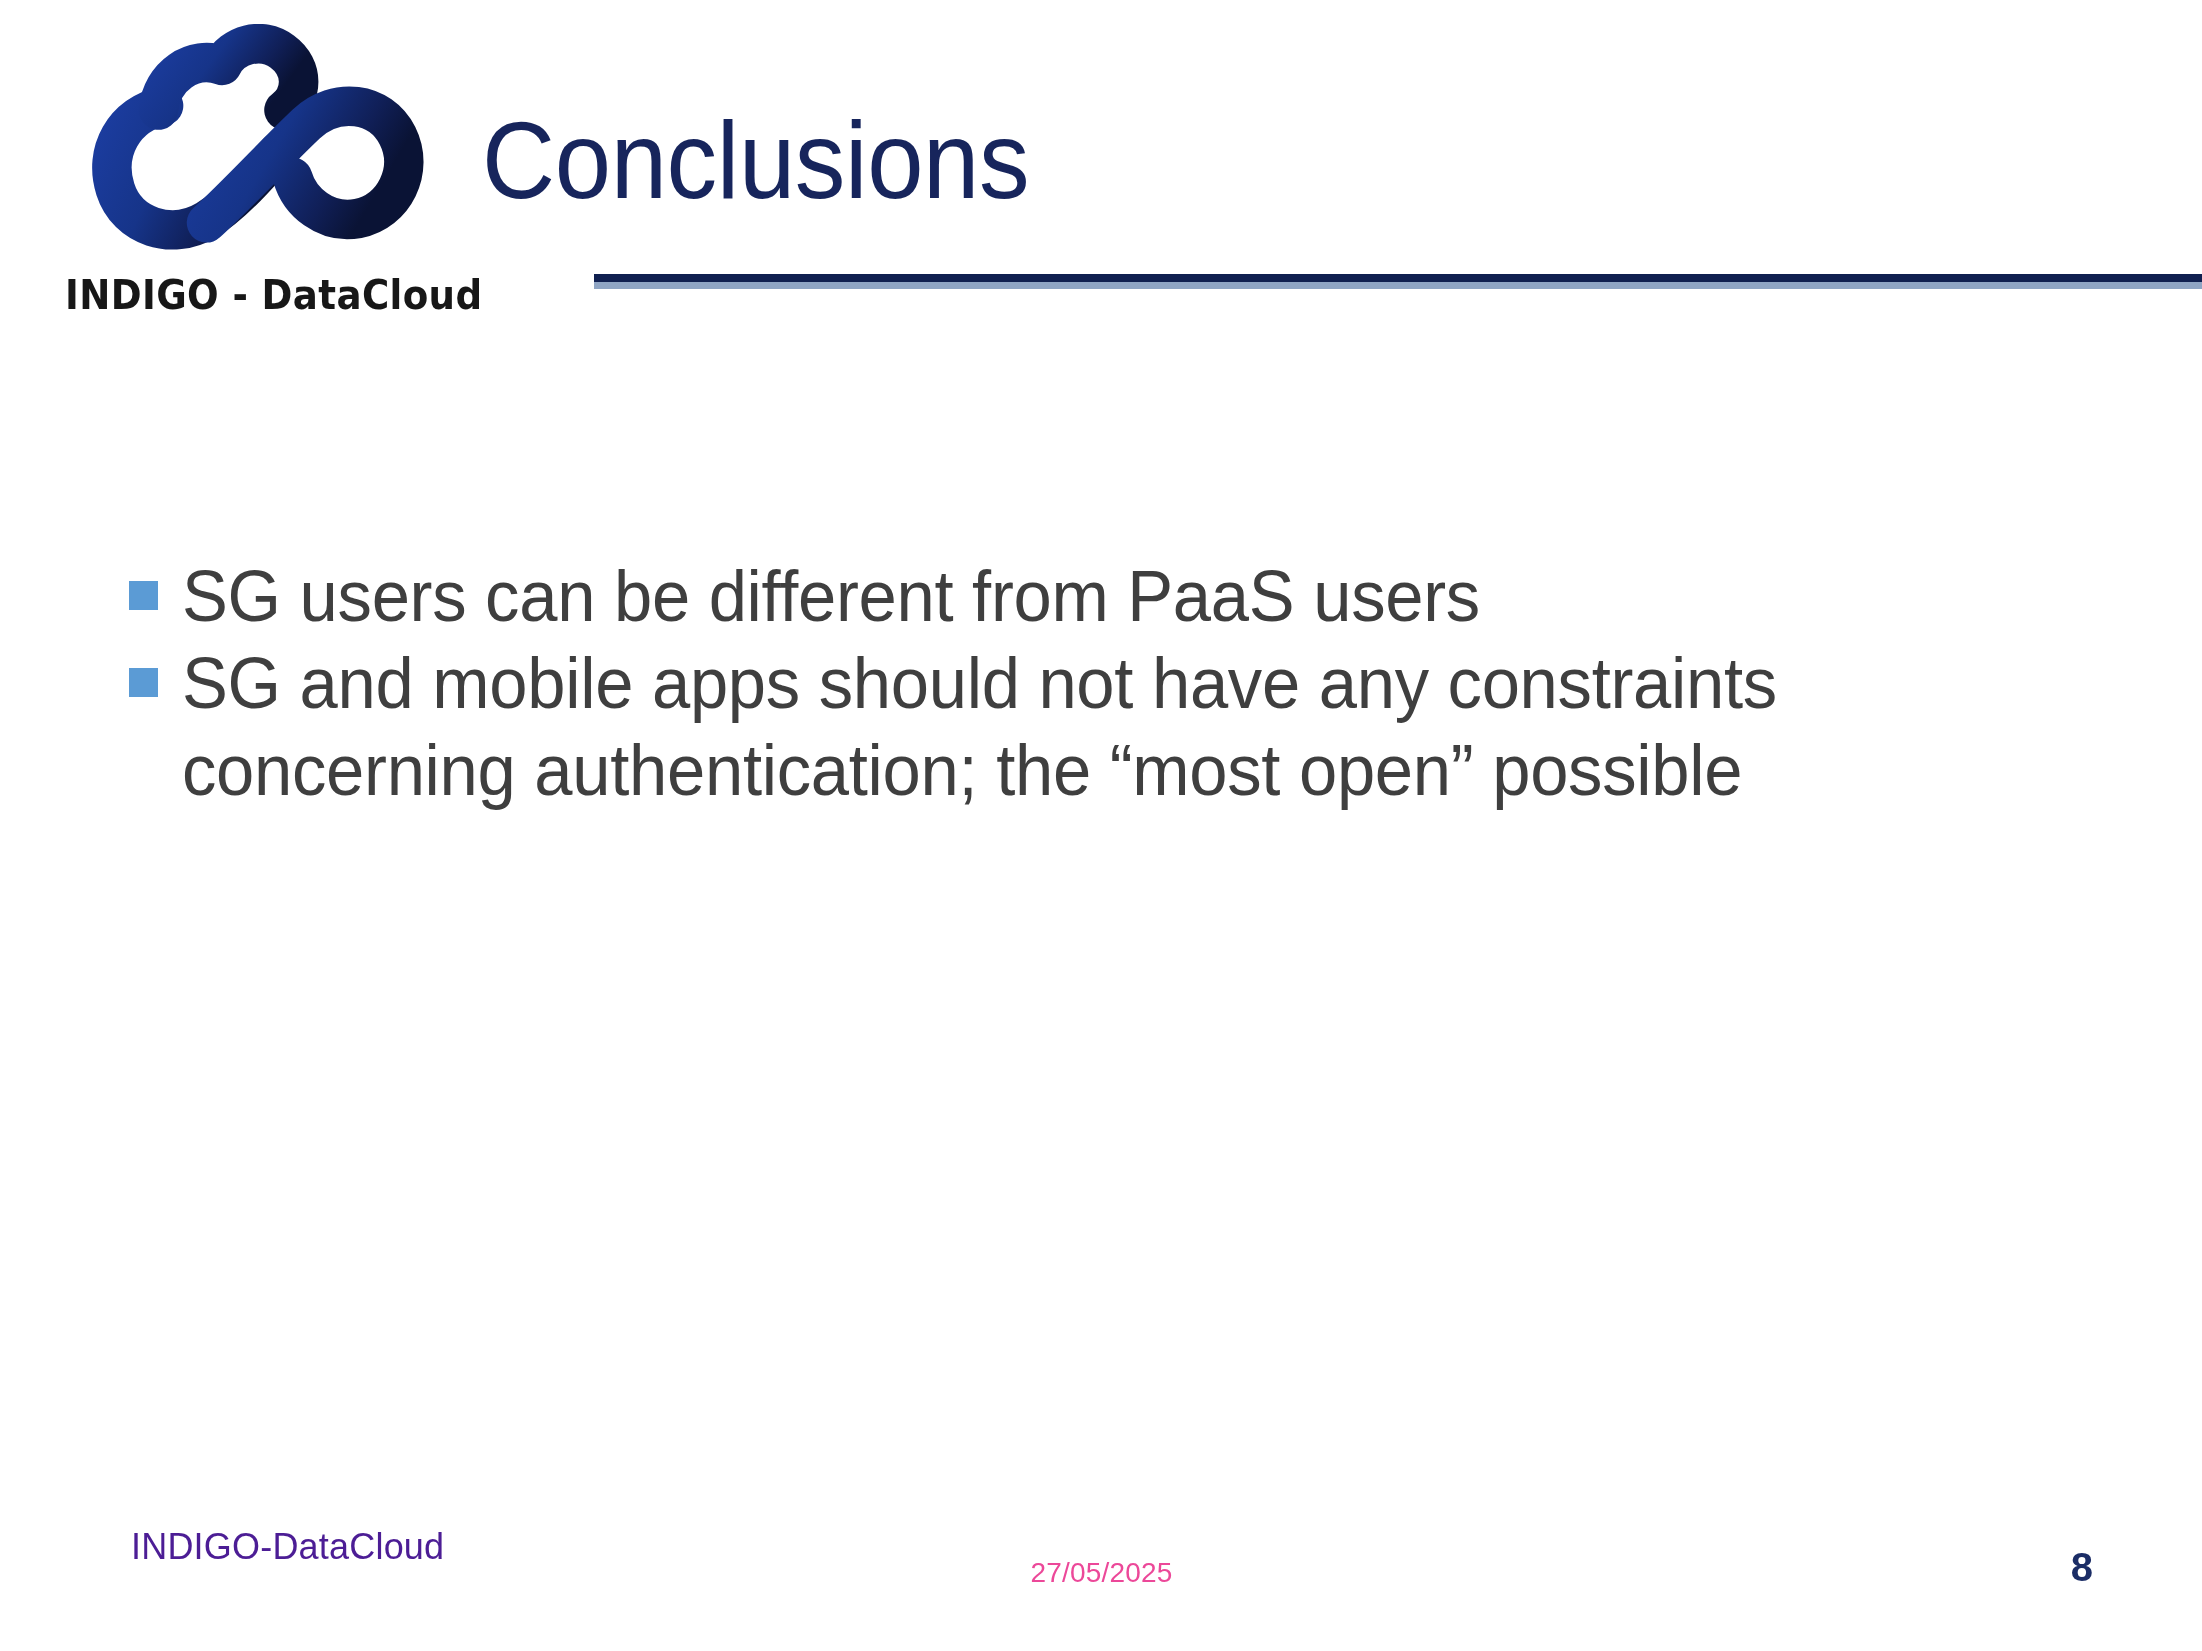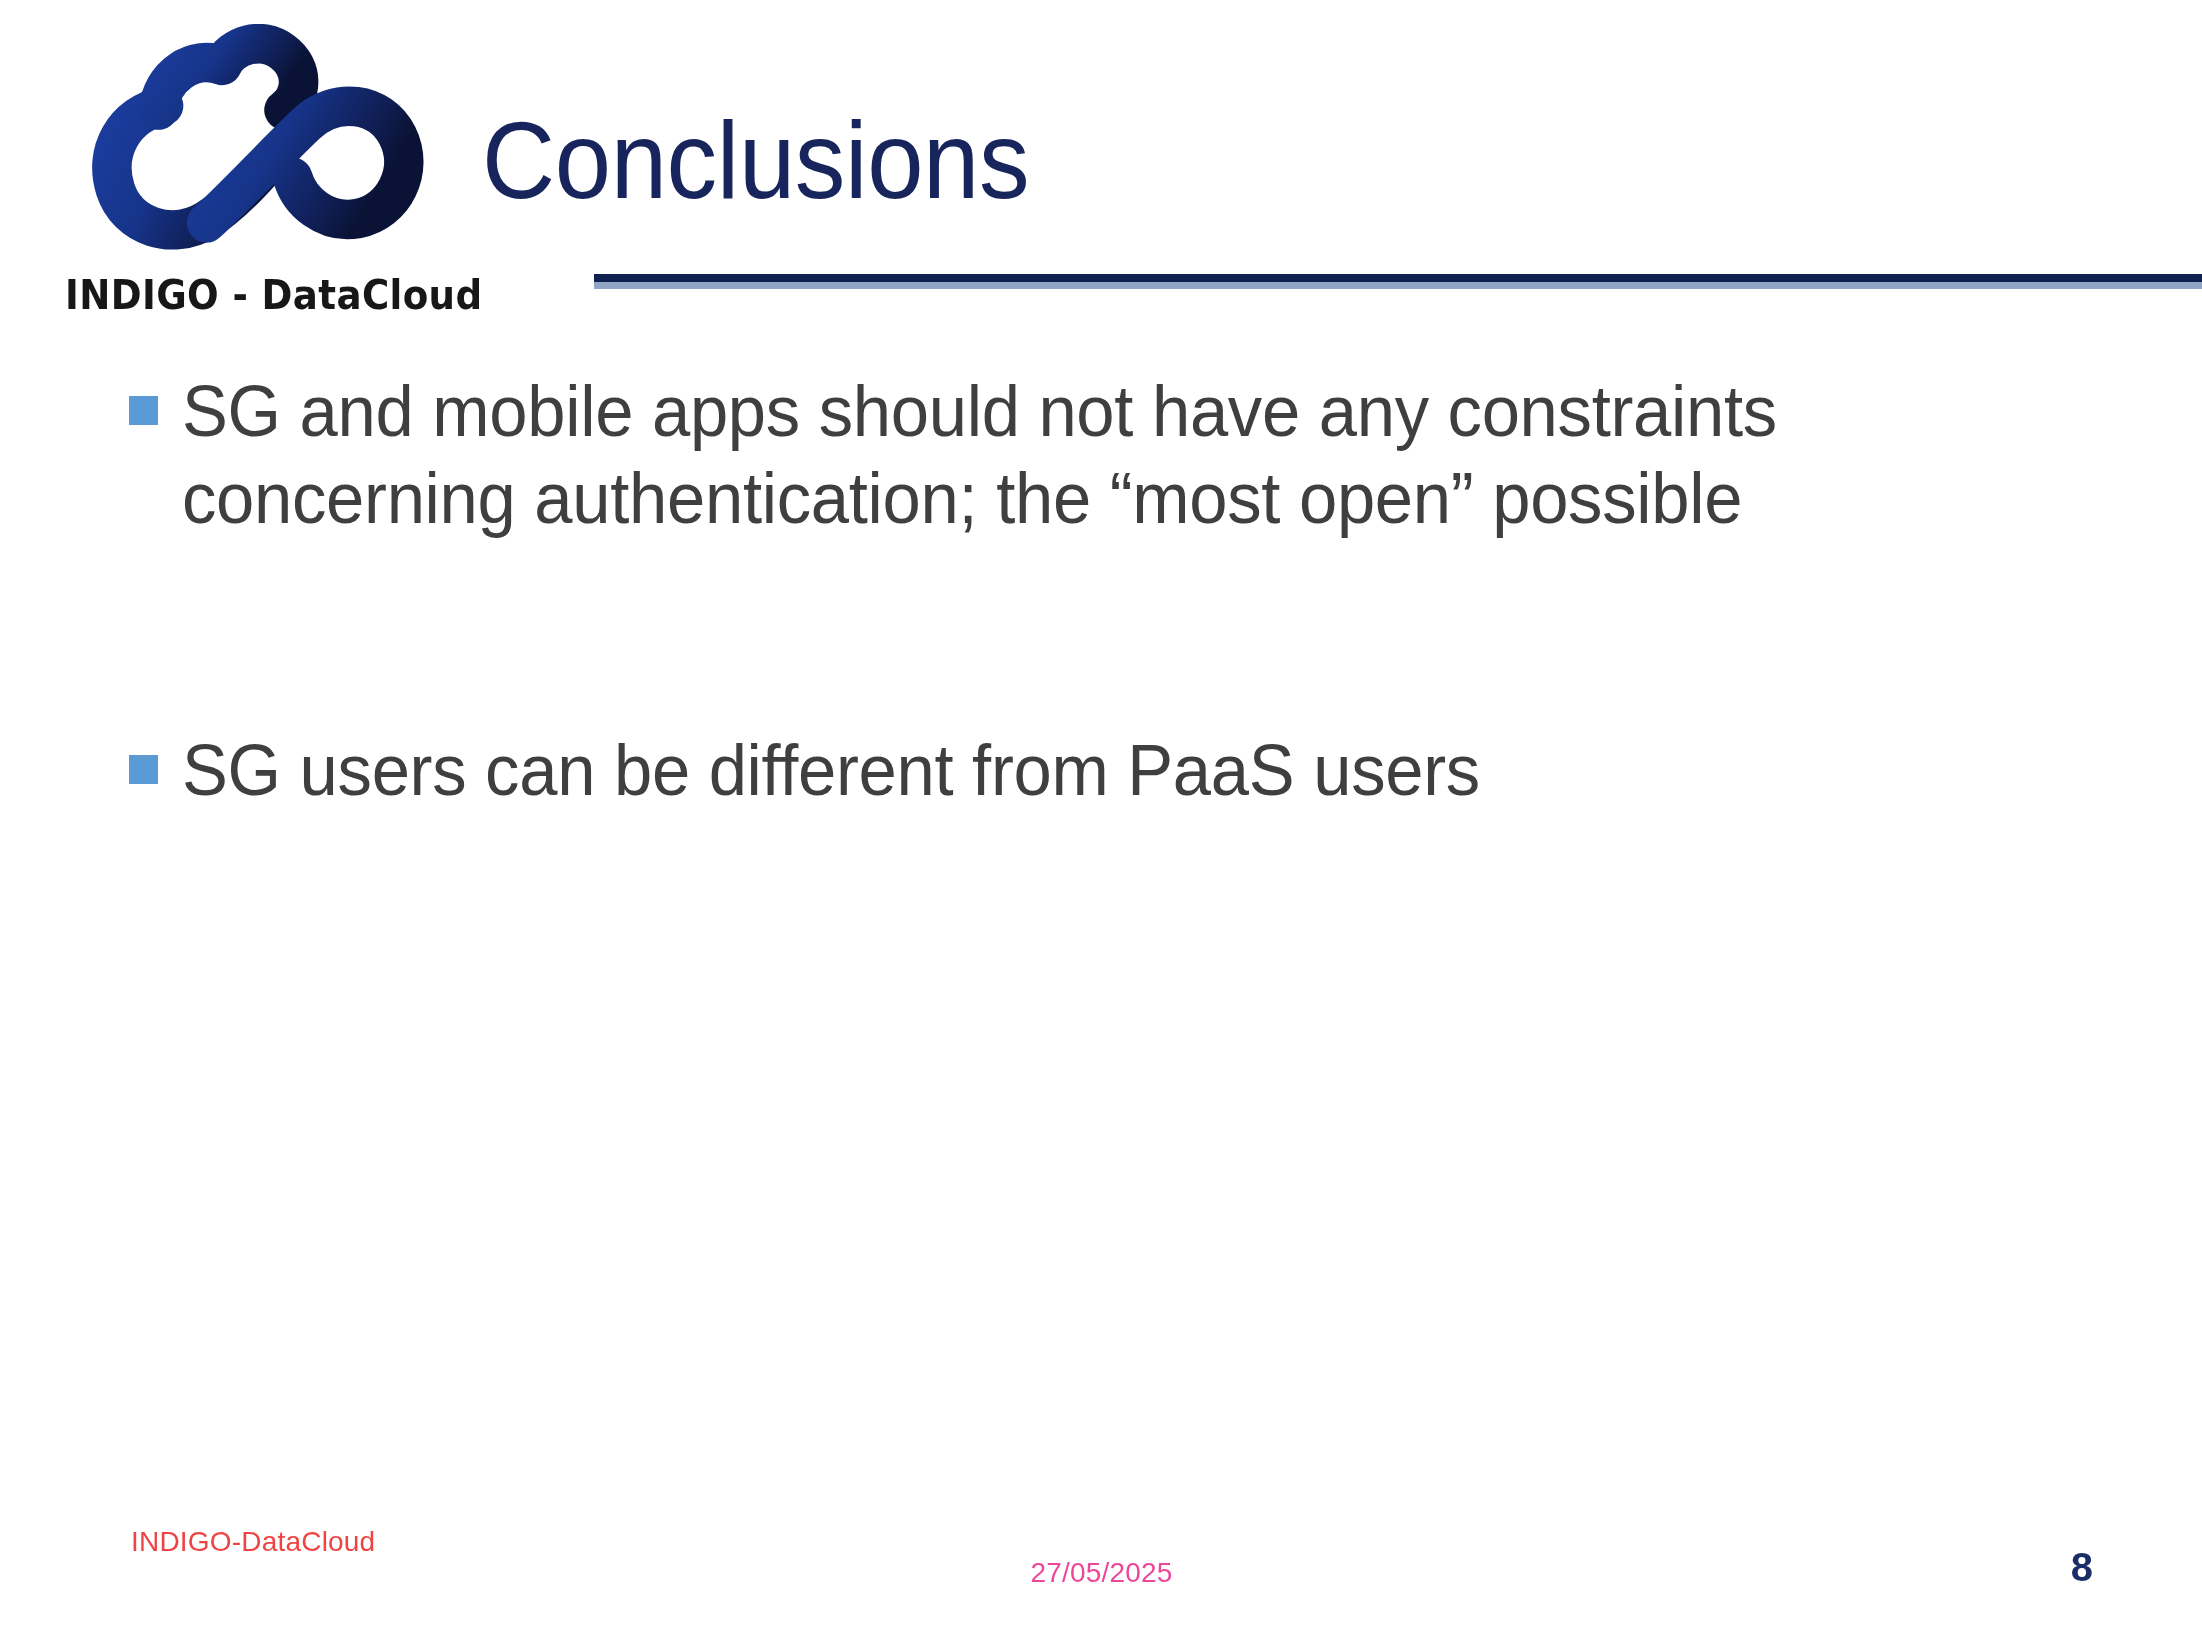--- a/index.html
+++ b/index.html
@@ -128,22 +128,22 @@
     transform: scaleX(0.955);
     transform-origin: left top;
   }
 
   
   .footer-left {
     position: absolute;
     left: 131px;
     top: 1526px;
     font-family: "Liberation Sans", sans-serif;
-    font-size: 28px;
-    color: #ef4444;
+    font-size: 36px;
+    color: #4c1d95;
     letter-spacing: 0.2px;
     white-space: nowrap;
   }
   .footer-center {
     position: absolute;
     left: 0;
     right: 0;
     top: 1557px;
     text-align: center;
     font-family: "Liberation Sans", sans-serif;
@@ -202,30 +202,30 @@
 
   <div class="slide-title">Conclusions</div>
 
   <div class="title-divider">
     <div class="rule-top"></div>
     <div class="rule-bottom"></div>
   </div>
 
   <div class="body-area">
 
+    <div class="bullet-row second">
+      <span class="bullet-marker"></span>
+      <span class="bullet-text">SG users can be different from PaaS users</span>
+    </div>
+
     <div class="bullet-row first">
       <span class="bullet-marker"></span>
       <span class="bullet-text">SG and mobile apps should not have any constraints concerning authentication; the “most open” possible</span>
     </div>
 
-    <div class="bullet-row second">
-      <span class="bullet-marker"></span>
-      <span class="bullet-text">SG users can be different from PaaS users</span>
-    </div>
-
   </div>
 
   <div class="footer-left">INDIGO-DataCloud</div>
   <div class="footer-center">27/05/2025</div>
   <div class="footer-page">8</div>
 
 </div>
 
 
 </body></html>

